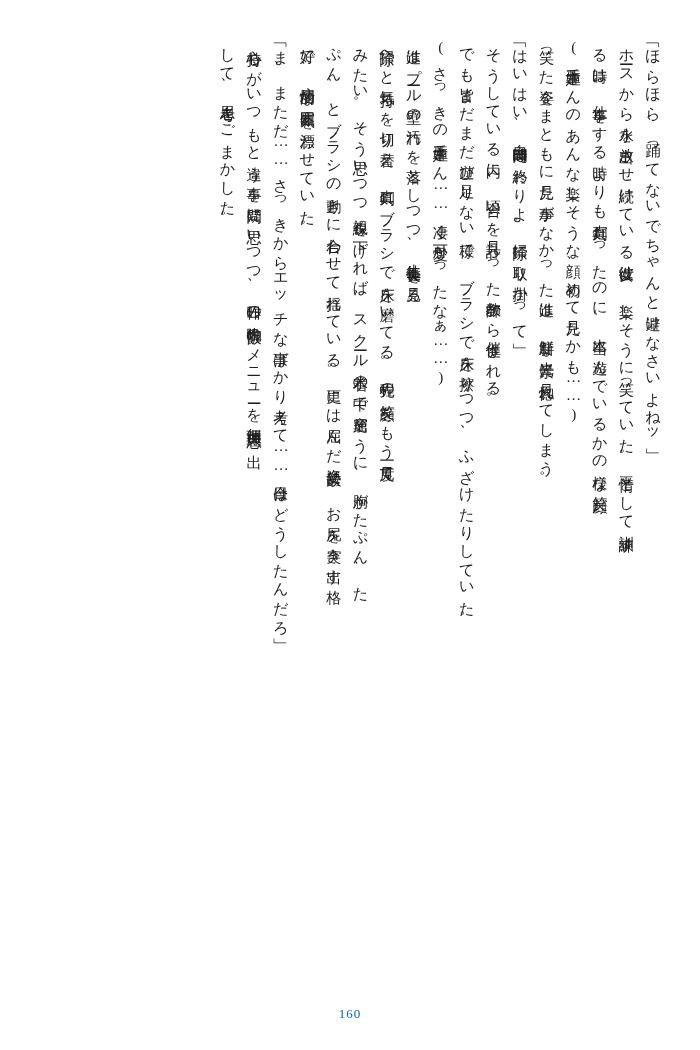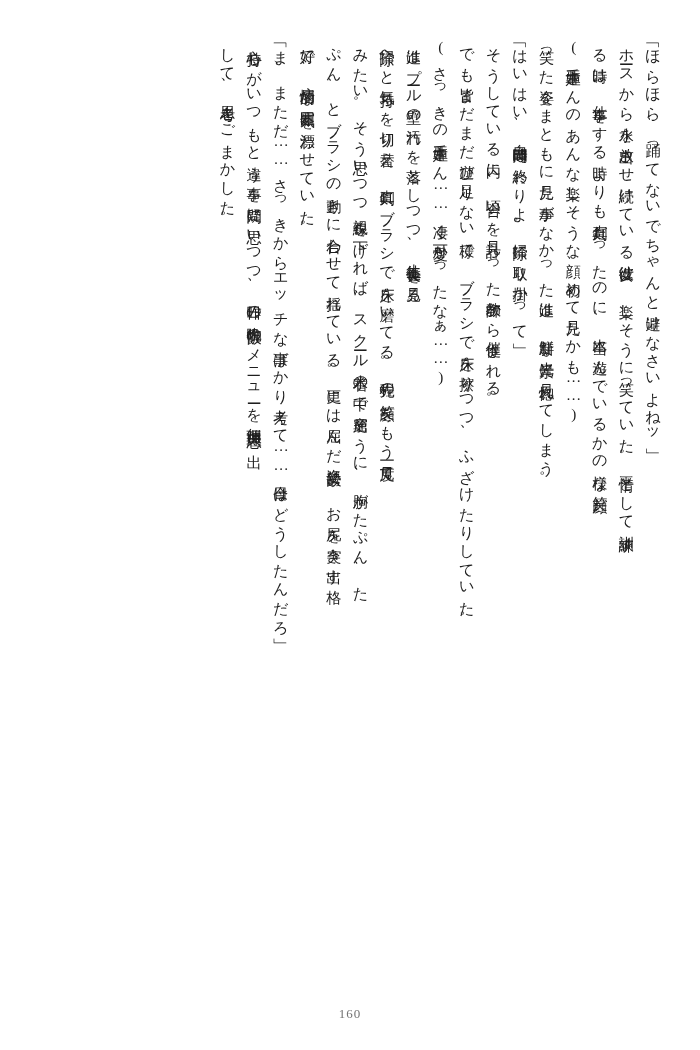--- a/index.html
+++ b/index.html
@@ -41,21 +41,21 @@
     color: #1e1e1e;
   }
   .page-number {
     position: absolute;
     bottom: 28px;
     left: 0;
     right: 0;
     text-align: center;
     font-size: 13px;
     letter-spacing: 1px;
-    color: #737373;
+    color: #0369a1;
     font-family: "Liberation Serif", "DejaVu Serif", serif;
   }
 </style>
 </head>
 <body>
 
 <div class="page">
 
   <div class="text-block">
     <div class="line">「ほらほら、踊ってないでちゃんと避けなさいよねッ」</div>

